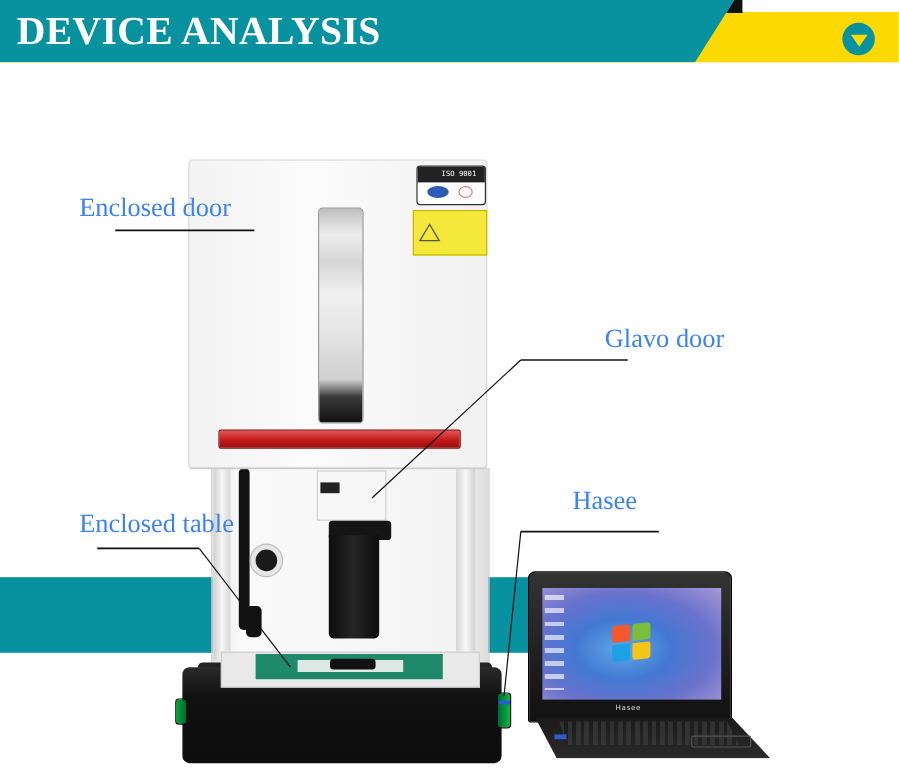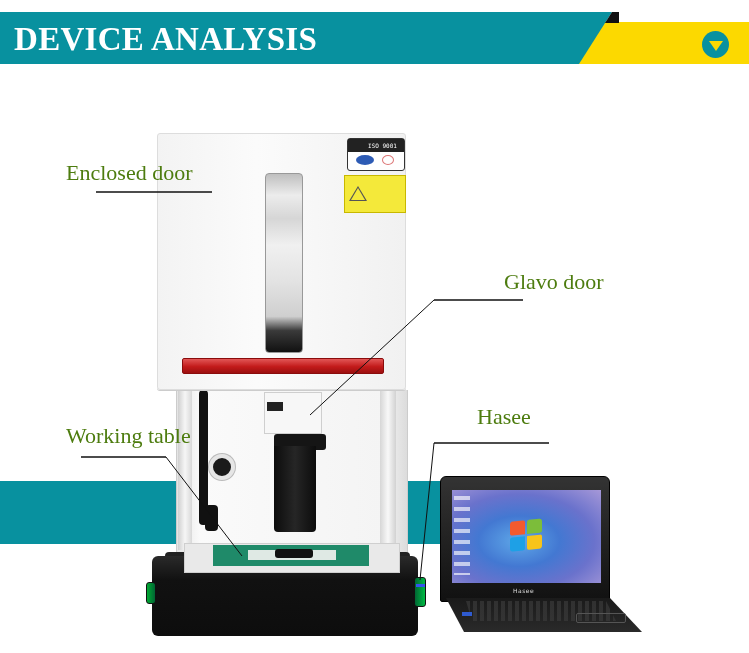--- a/index.html
+++ b/index.html
@@ -1,20 +1,20 @@
 <!DOCTYPE html>
 <html><head>
   <meta charset="utf-8">
   <style>
     * { margin:0; padding:0; box-sizing:border-box; }
     html, body { width:749px; height:653px; background:#ffffff; overflow:hidden; }
     body { position:relative; font-family:"DejaVu Serif", "Liberation Serif", serif; }
 
     
-    .header { position:absolute; left:0; top:12px; width:619px; height:56px; }
+    .header { position:absolute; left:0; top:0; width:619px; height:56px; }
     .header .yellow { position:absolute; left:0; top:10px; width:749px; height:42px; background:#fcd900; }
     .header .teal { position:absolute; left:0; top:0; width:749px; height:52px;
       background:#08919f; clip-path:polygon(0 0, 612px 0, 579px 52px, 0 52px); }
     .header .dark-tip { position:absolute; left:605px; top:0; width:14px; height:11px; background:#111;
       clip-path:polygon(7px 0, 14px 0, 14px 11px, 0 11px); }
     .header .whitecut { position:absolute; left:619px; top:0; width:130px; height:10px; background:#fff; }
     .title { position:absolute; left:14px; top:8px; color:#ffffff;
       font-family:"Liberation Serif", "DejaVu Serif", serif; font-size:33px; letter-spacing:0.3px; line-height:38px; }
     .down-btn { position:absolute; left:702px; top:19px; width:27px; height:27px; border-radius:50%;
       background:#08919f; display:flex; align-items:center; justify-content:center; }
@@ -78,21 +78,21 @@
     .brand { position:absolute; left:513px; top:587px; font-family:"DejaVu Sans", sans-serif; font-size:6px; color:#ddd; letter-spacing:0.5px; }
     .kbd { position:absolute; left:446px; top:598px; width:196px; height:34px; background:linear-gradient(180deg,#1a1a1a,#2a2a2a);
       clip-path:polygon(0 0, 164px 0, 196px 34px, 18px 34px); }
     .kbd-keys { position:absolute; left:466px; top:601px; width:150px; height:20px;
       background:repeating-linear-gradient(90deg, #3a3a3a 0 4px, transparent 4px 7px); opacity:0.7;
       clip-path:polygon(0 0, 140px 0, 150px 20px, 6px 20px); }
     .touchpad { position:absolute; left:576px; top:613px; width:50px; height:10px; border:1px solid #555; border-radius:2px; }
     .blue-key { position:absolute; left:462px; top:612px; width:10px; height:4px; background:#2f5bd0; }
 
     
-    .label { position:absolute; font-family:"Liberation Serif", "DejaVu Serif", serif; font-size:22px; color:#4d7c0f; line-height:26px; white-space:nowrap; }
+    .label { position:absolute; font-family:"Liberation Serif", "DejaVu Serif", serif; font-size:22px; color:#3b82f6; line-height:26px; white-space:nowrap; }
     .lbl-door { left:66px; top:160px; }
     .lbl-glavo { left:504px; top:269px; }
     .lbl-table { left:66px; top:423px; }
     .lbl-switch { left:477px; top:404px; }
     svg.leaders { position:absolute; left:0; top:0; width:749px; height:653px; pointer-events:none; }
   </style>
 </head>
 <body>
 
 <div class="header">
@@ -169,14 +169,14 @@
 
   <line x1="81" y1="457" x2="166" y2="457" stroke="#111" stroke-width="1.3"></line>
   <line x1="166" y1="457" x2="242" y2="556" stroke="#111" stroke-width="1"></line>
 
   <line x1="434" y1="443" x2="549" y2="443" stroke="#111" stroke-width="1.3"></line>
   <line x1="434" y1="443" x2="420" y2="580" stroke="#111" stroke-width="1"></line>
 </svg>
 
 <div class="label lbl-door">Enclosed door</div>
 <div class="label lbl-glavo">Glavo door</div>
-<div class="label lbl-table">Working table</div>
+<div class="label lbl-table">Enclosed table</div>
 <div class="label lbl-switch">Hasee</div>
 
 </body></html>

